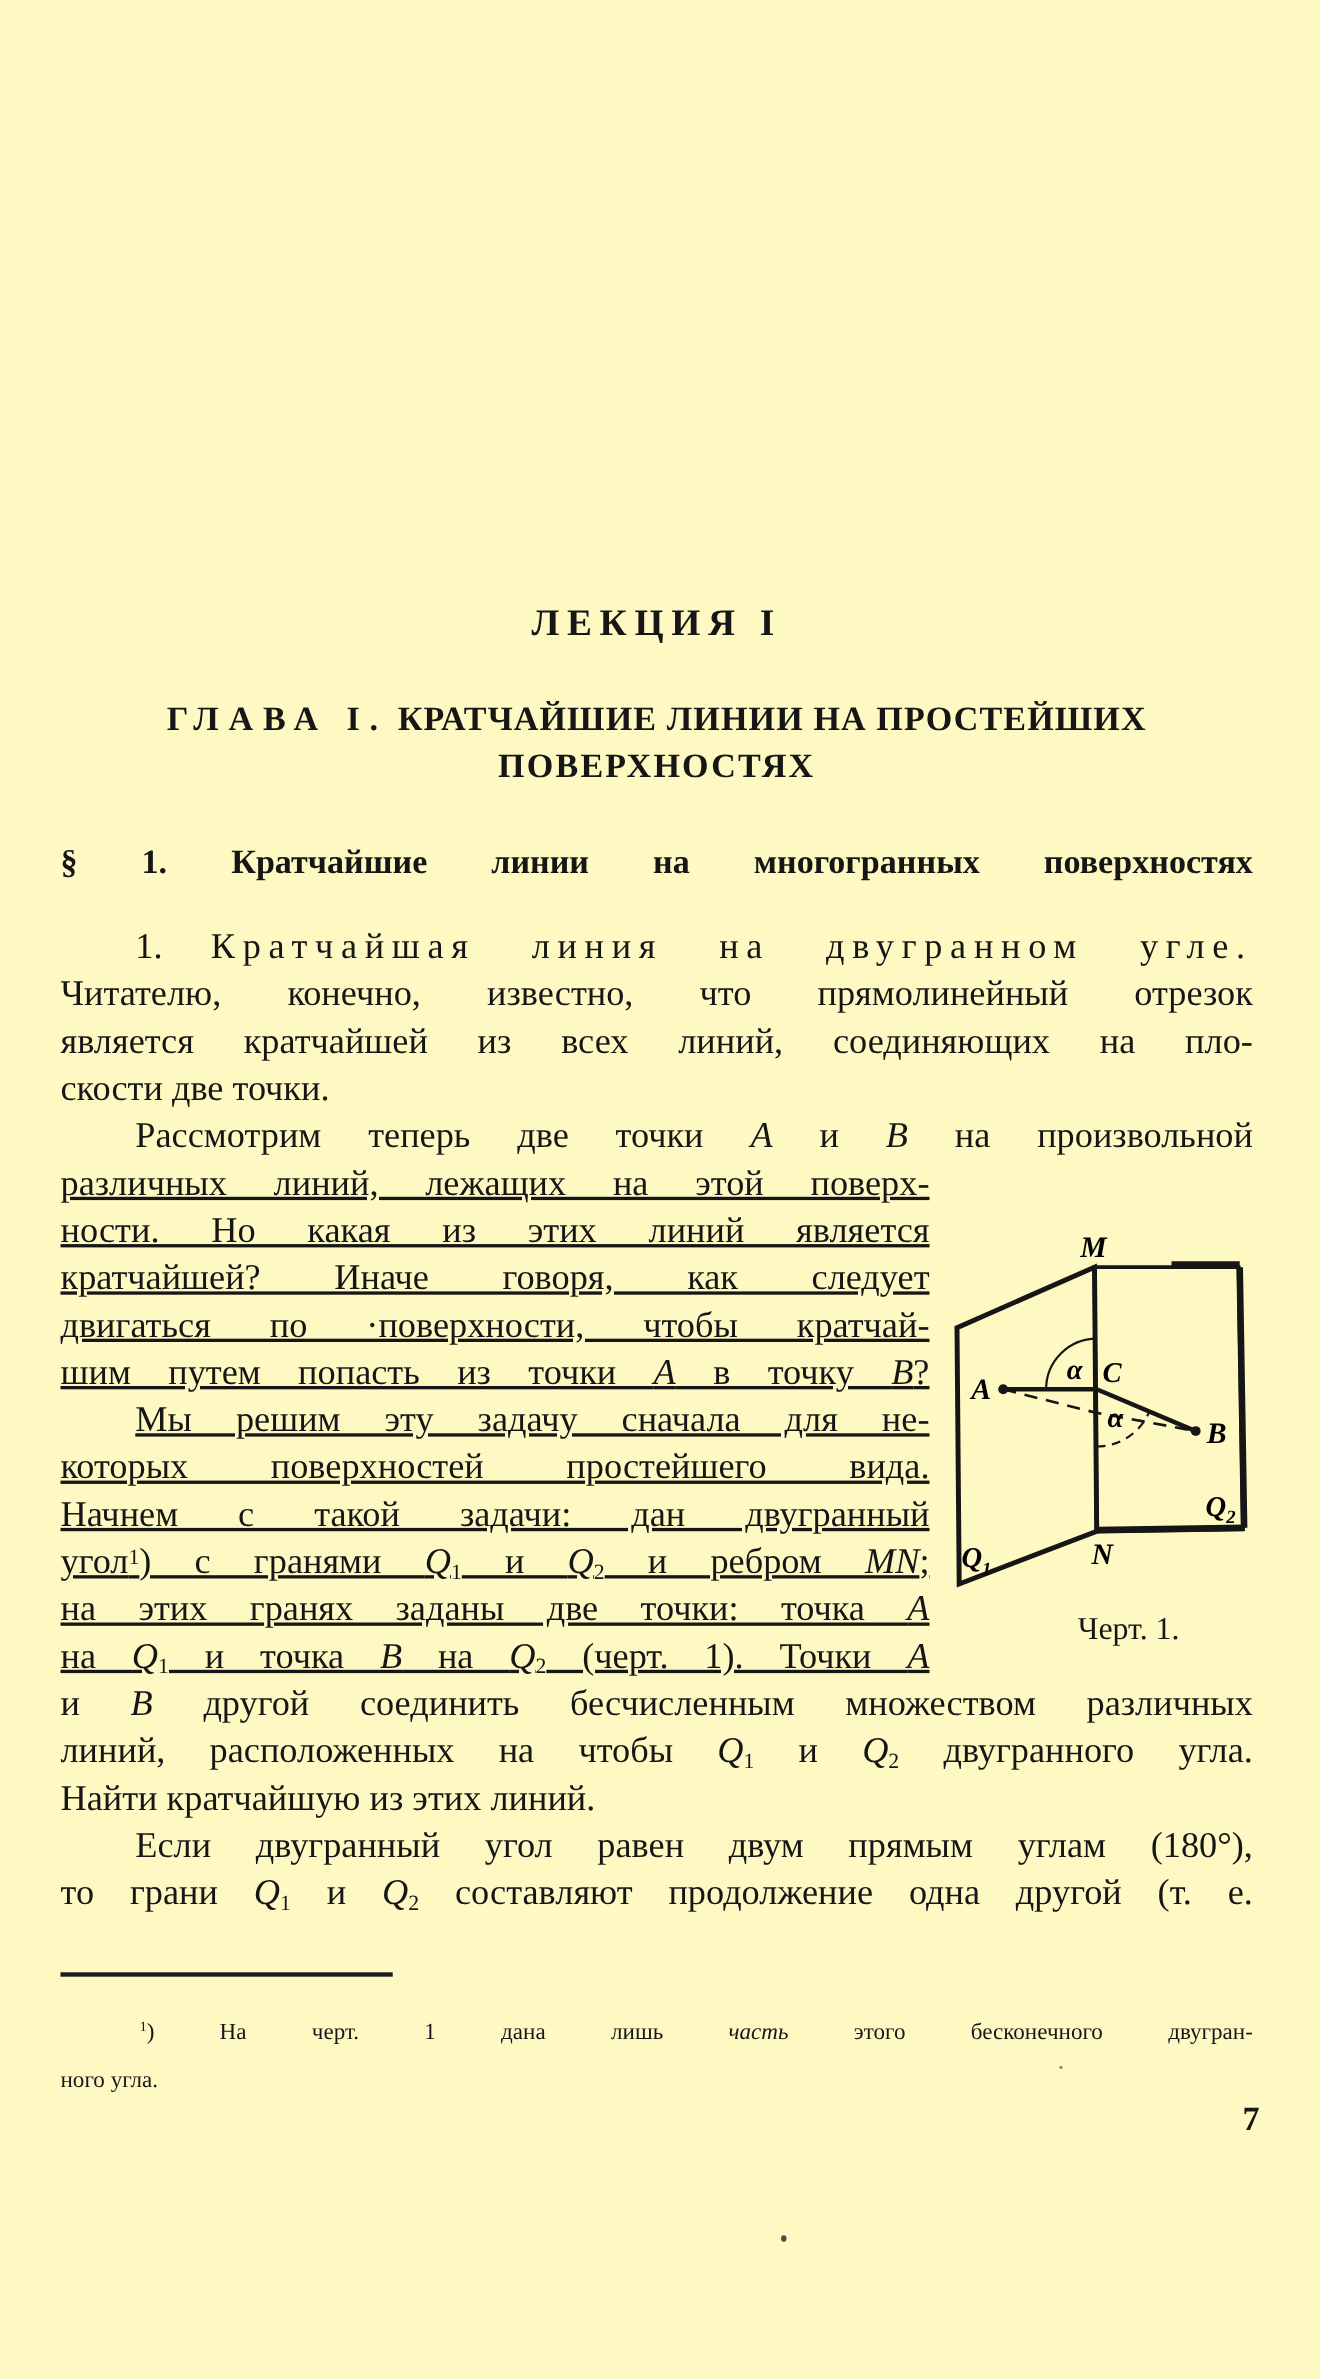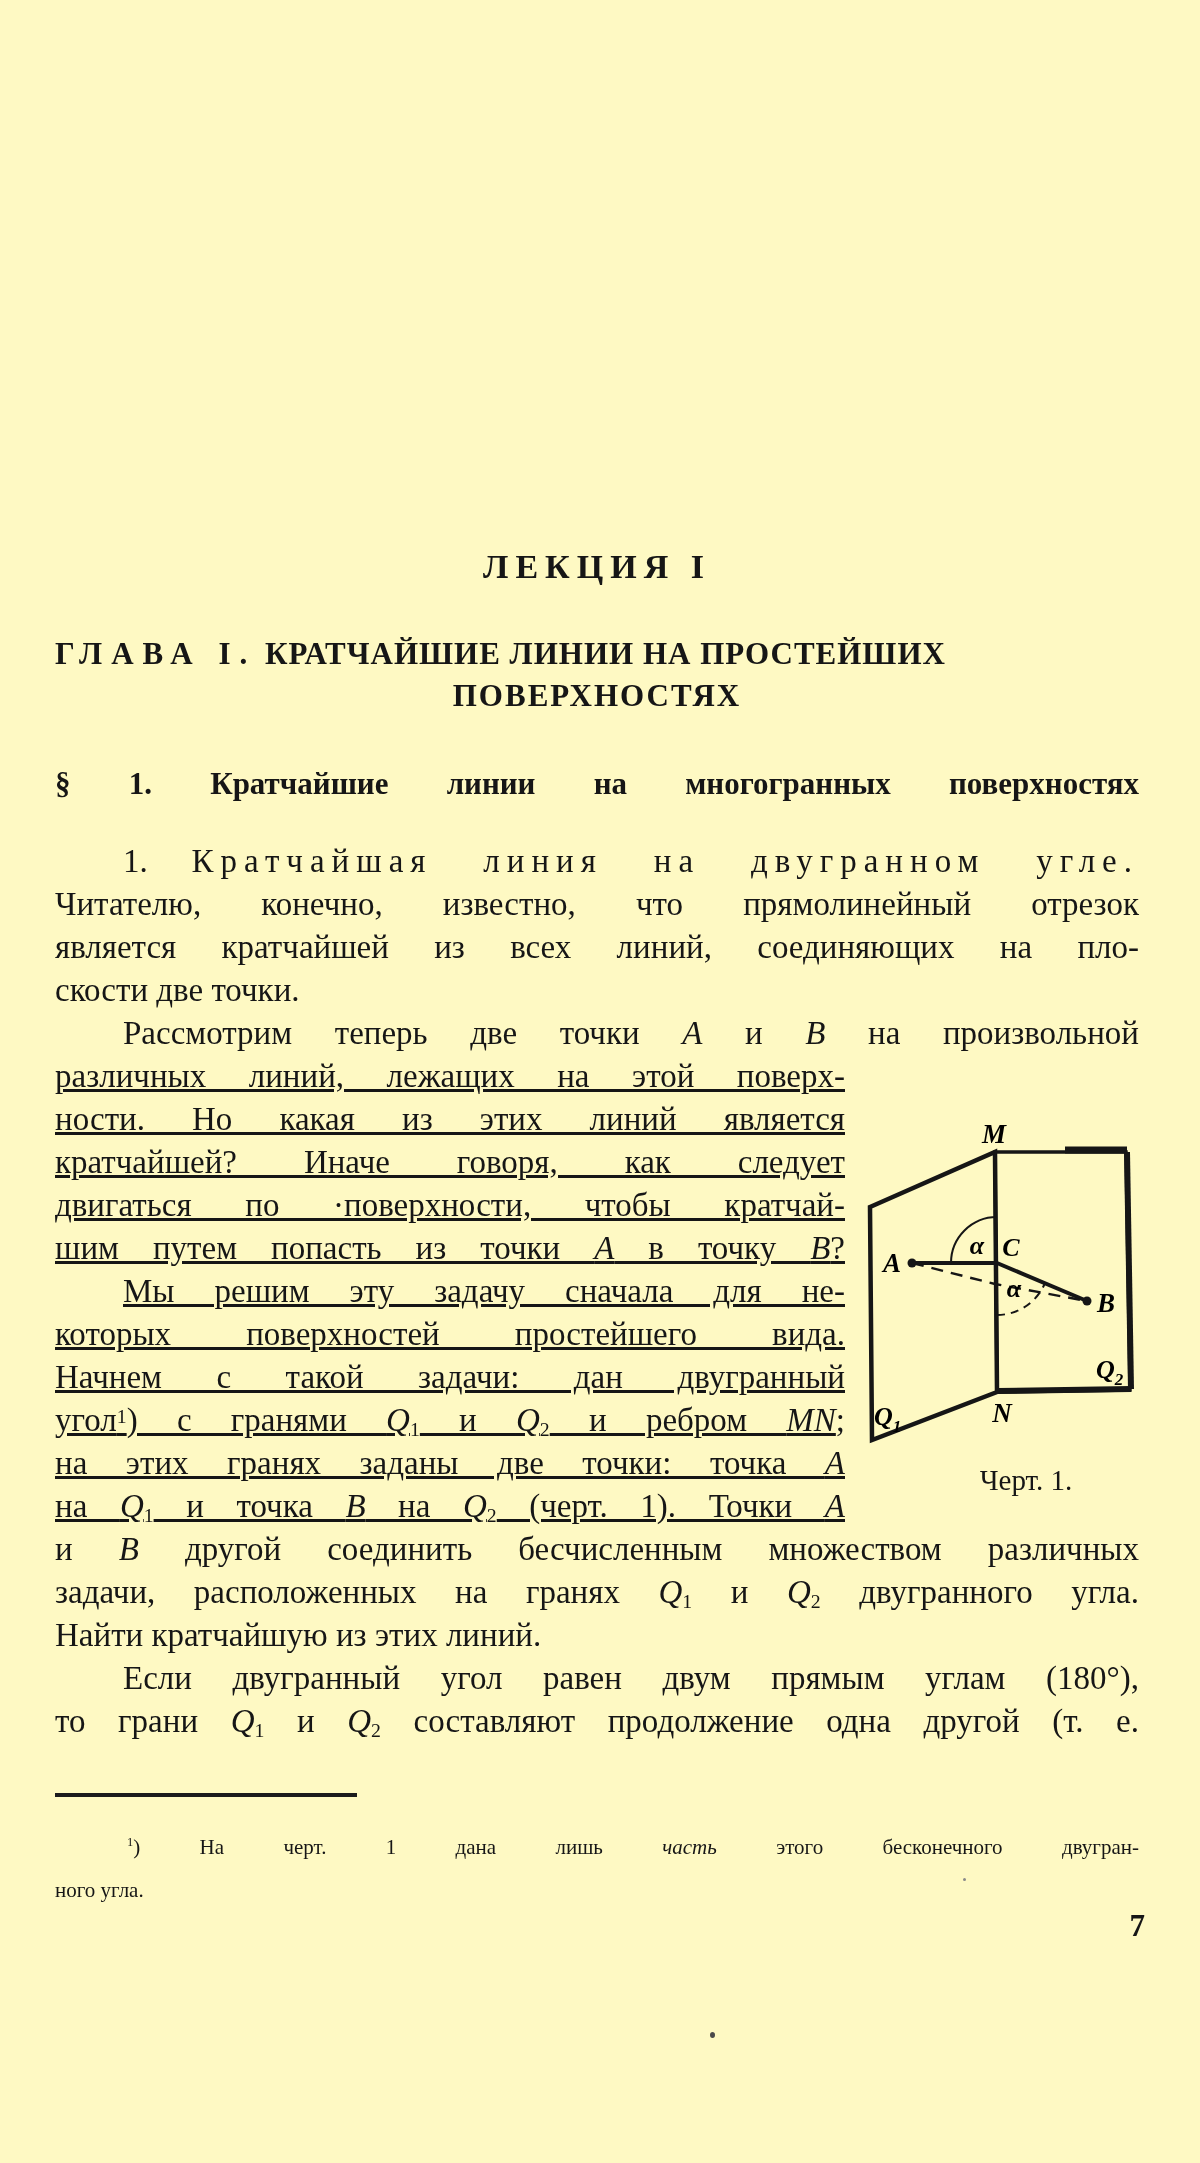--- a/index.html
+++ b/index.html
@@ -6,21 +6,21 @@
   .page{
     position:relative;width:1200px;height:2163px;background:#fef9c3;
     font-family:"Liberation Serif","DejaVu Serif",serif;color:#161616;
     overflow:hidden;margin:0 auto;
   }
   .title{
     position:absolute;left:55px;top:548px;width:1084px;text-align:center;
     font-weight:bold;font-size:34px;letter-spacing:7px;white-space:nowrap;
   }
   .ch1{
-    position:absolute;left:55px;top:636px;width:1084px;
+    position:absolute;left:55px;top:636px;width:1084px;text-align:center;
     font-weight:bold;font-size:31px;letter-spacing:1px;white-space:nowrap;
   }
   .ch2{
     position:absolute;left:55px;top:678px;width:1084px;text-align:center;
     font-weight:bold;font-size:31px;letter-spacing:2px;
   }
   .sec{
     position:absolute;left:55px;top:766px;width:1084px;
     font-weight:bold;font-size:31px;
     text-align:justify;text-align-last:justify;white-space:nowrap0;
@@ -84,21 +84,21 @@
     <div class="bl narrow"><span>кратчайшей? Иначе говоря, как следует</span></div>
     <div class="bl narrow"><span>двигаться по ·поверхности, чтобы кратчай-</span></div>
     <div class="bl narrow"><span>шим путем попасть из точки </span><i>А</i><span> в точку </span><i>В</i><span>?</span></div>
     <div class="bl narrow ind"><span>Мы решим эту задачу сначала для не-</span></div>
     <div class="bl narrow"><span>которых поверхностей простейшего вида.</span></div>
     <div class="bl narrow"><span>Начнем с такой задачи: дан двугранный</span></div>
     <div class="bl narrow"><span>угол</span><span class="sup">1</span><span>) с гранями </span><i>Q</i><span class="sub">1</span><span> и </span><i>Q</i><span class="sub">2</span><span> и ребром </span><i>MN</i><span>;</span></div>
     <div class="bl narrow"><span>на этих гранях заданы две точки: точка </span><i>А</i></div>
     <div class="bl narrow"><span>на </span><i>Q</i><span class="sub">1</span><span> и точка </span><i>В</i><span> на </span><i>Q</i><span class="sub">2</span><span> (черт. 1). Точки </span><i>А</i></div>
     <div class="bl"><span>и </span><i>В</i><span> другой соединить бесчисленным множеством различных</span></div>
-    <div class="bl"><span>задачи, расположенных на гранях </span><i>Q</i><span class="sub">1</span><span> и </span><i>Q</i><span class="sub">2</span><span> двугранного угла.</span></div>
+    <div class="bl"><span>линий, расположенных на чтобы </span><i>Q</i><span class="sub">1</span><span> и </span><i>Q</i><span class="sub">2</span><span> двугранного угла.</span></div>
     <div class="bl lastl"><span>Найти кратчайшую из этих линий.</span></div>
     <div class="bl ind"><span>Если двугранный угол равен двум прямым углам (180°),</span></div>
     <div class="bl"><span>то грани </span><i>Q</i><span class="sub">1</span><span> и </span><i>Q</i><span class="sub">2</span><span> составляют продолжение одна другой (т. е.</span></div>
   </div>
 
   <div class="figure">
     <svg width="290" height="352" viewBox="0 0 290 352">
 
       <polygon points="15,101 140,46 142,286 17,334" fill="none" stroke="#161616" stroke-width="4.5"></polygon>
 

